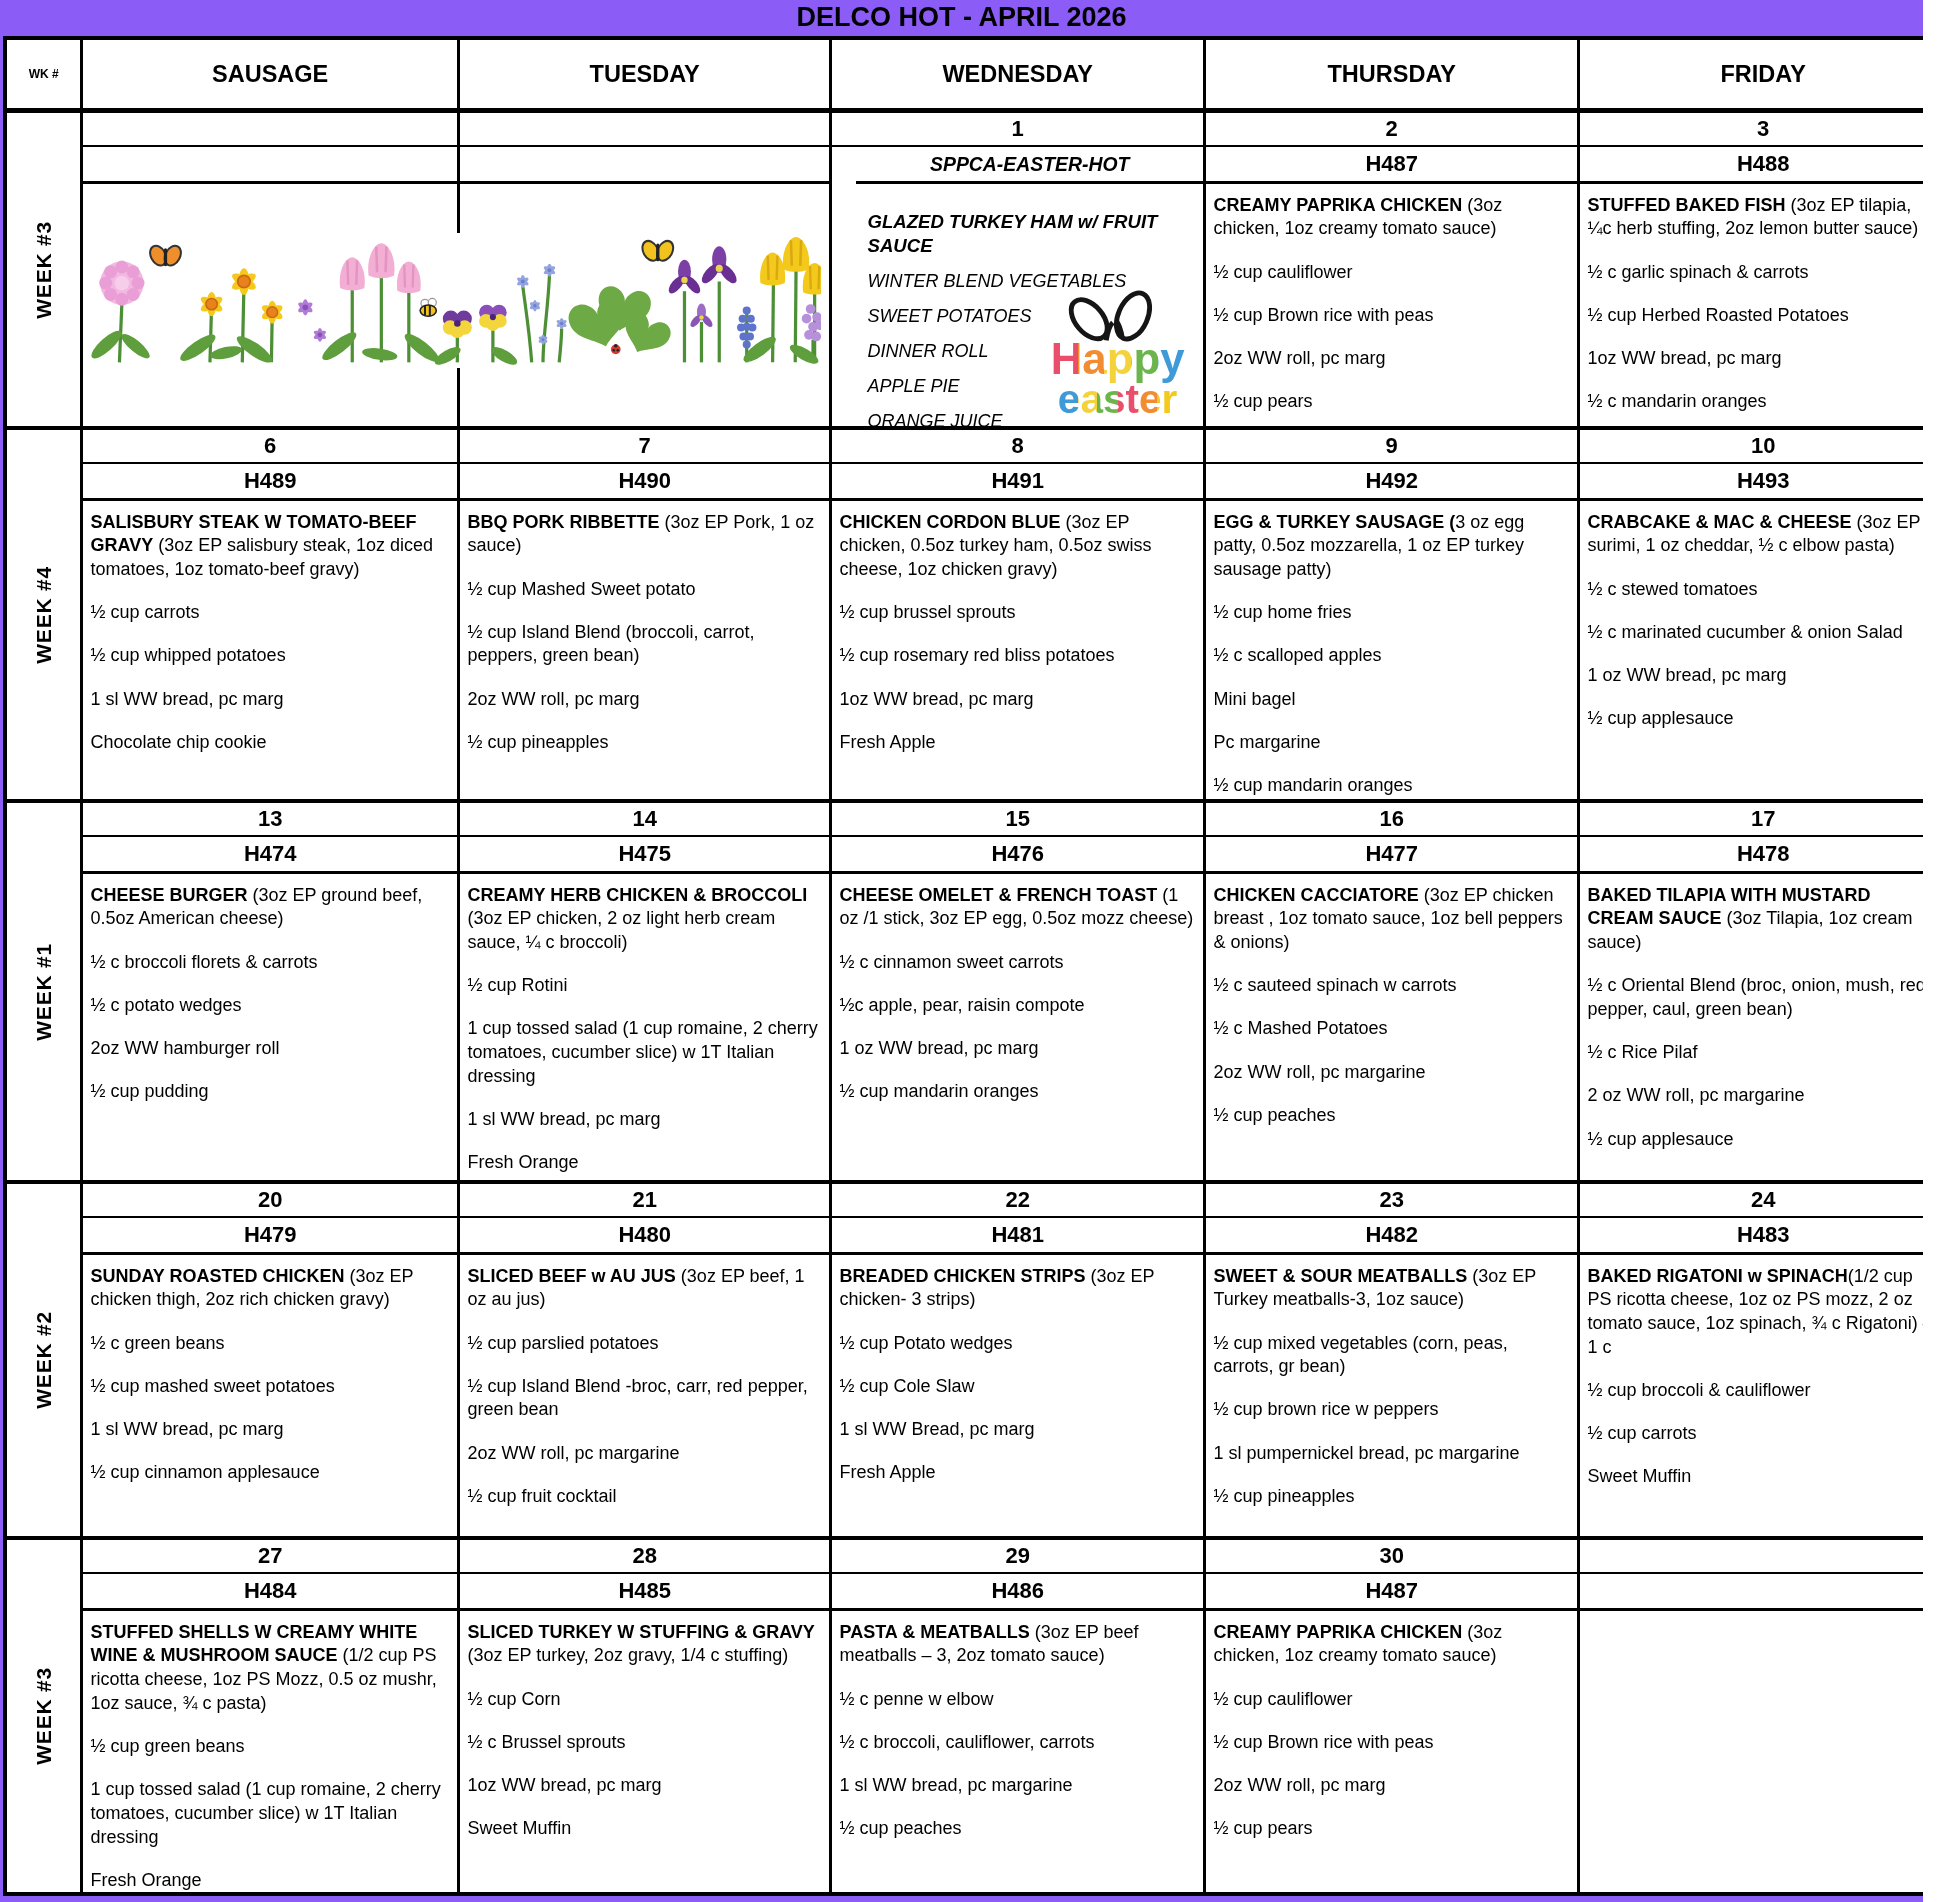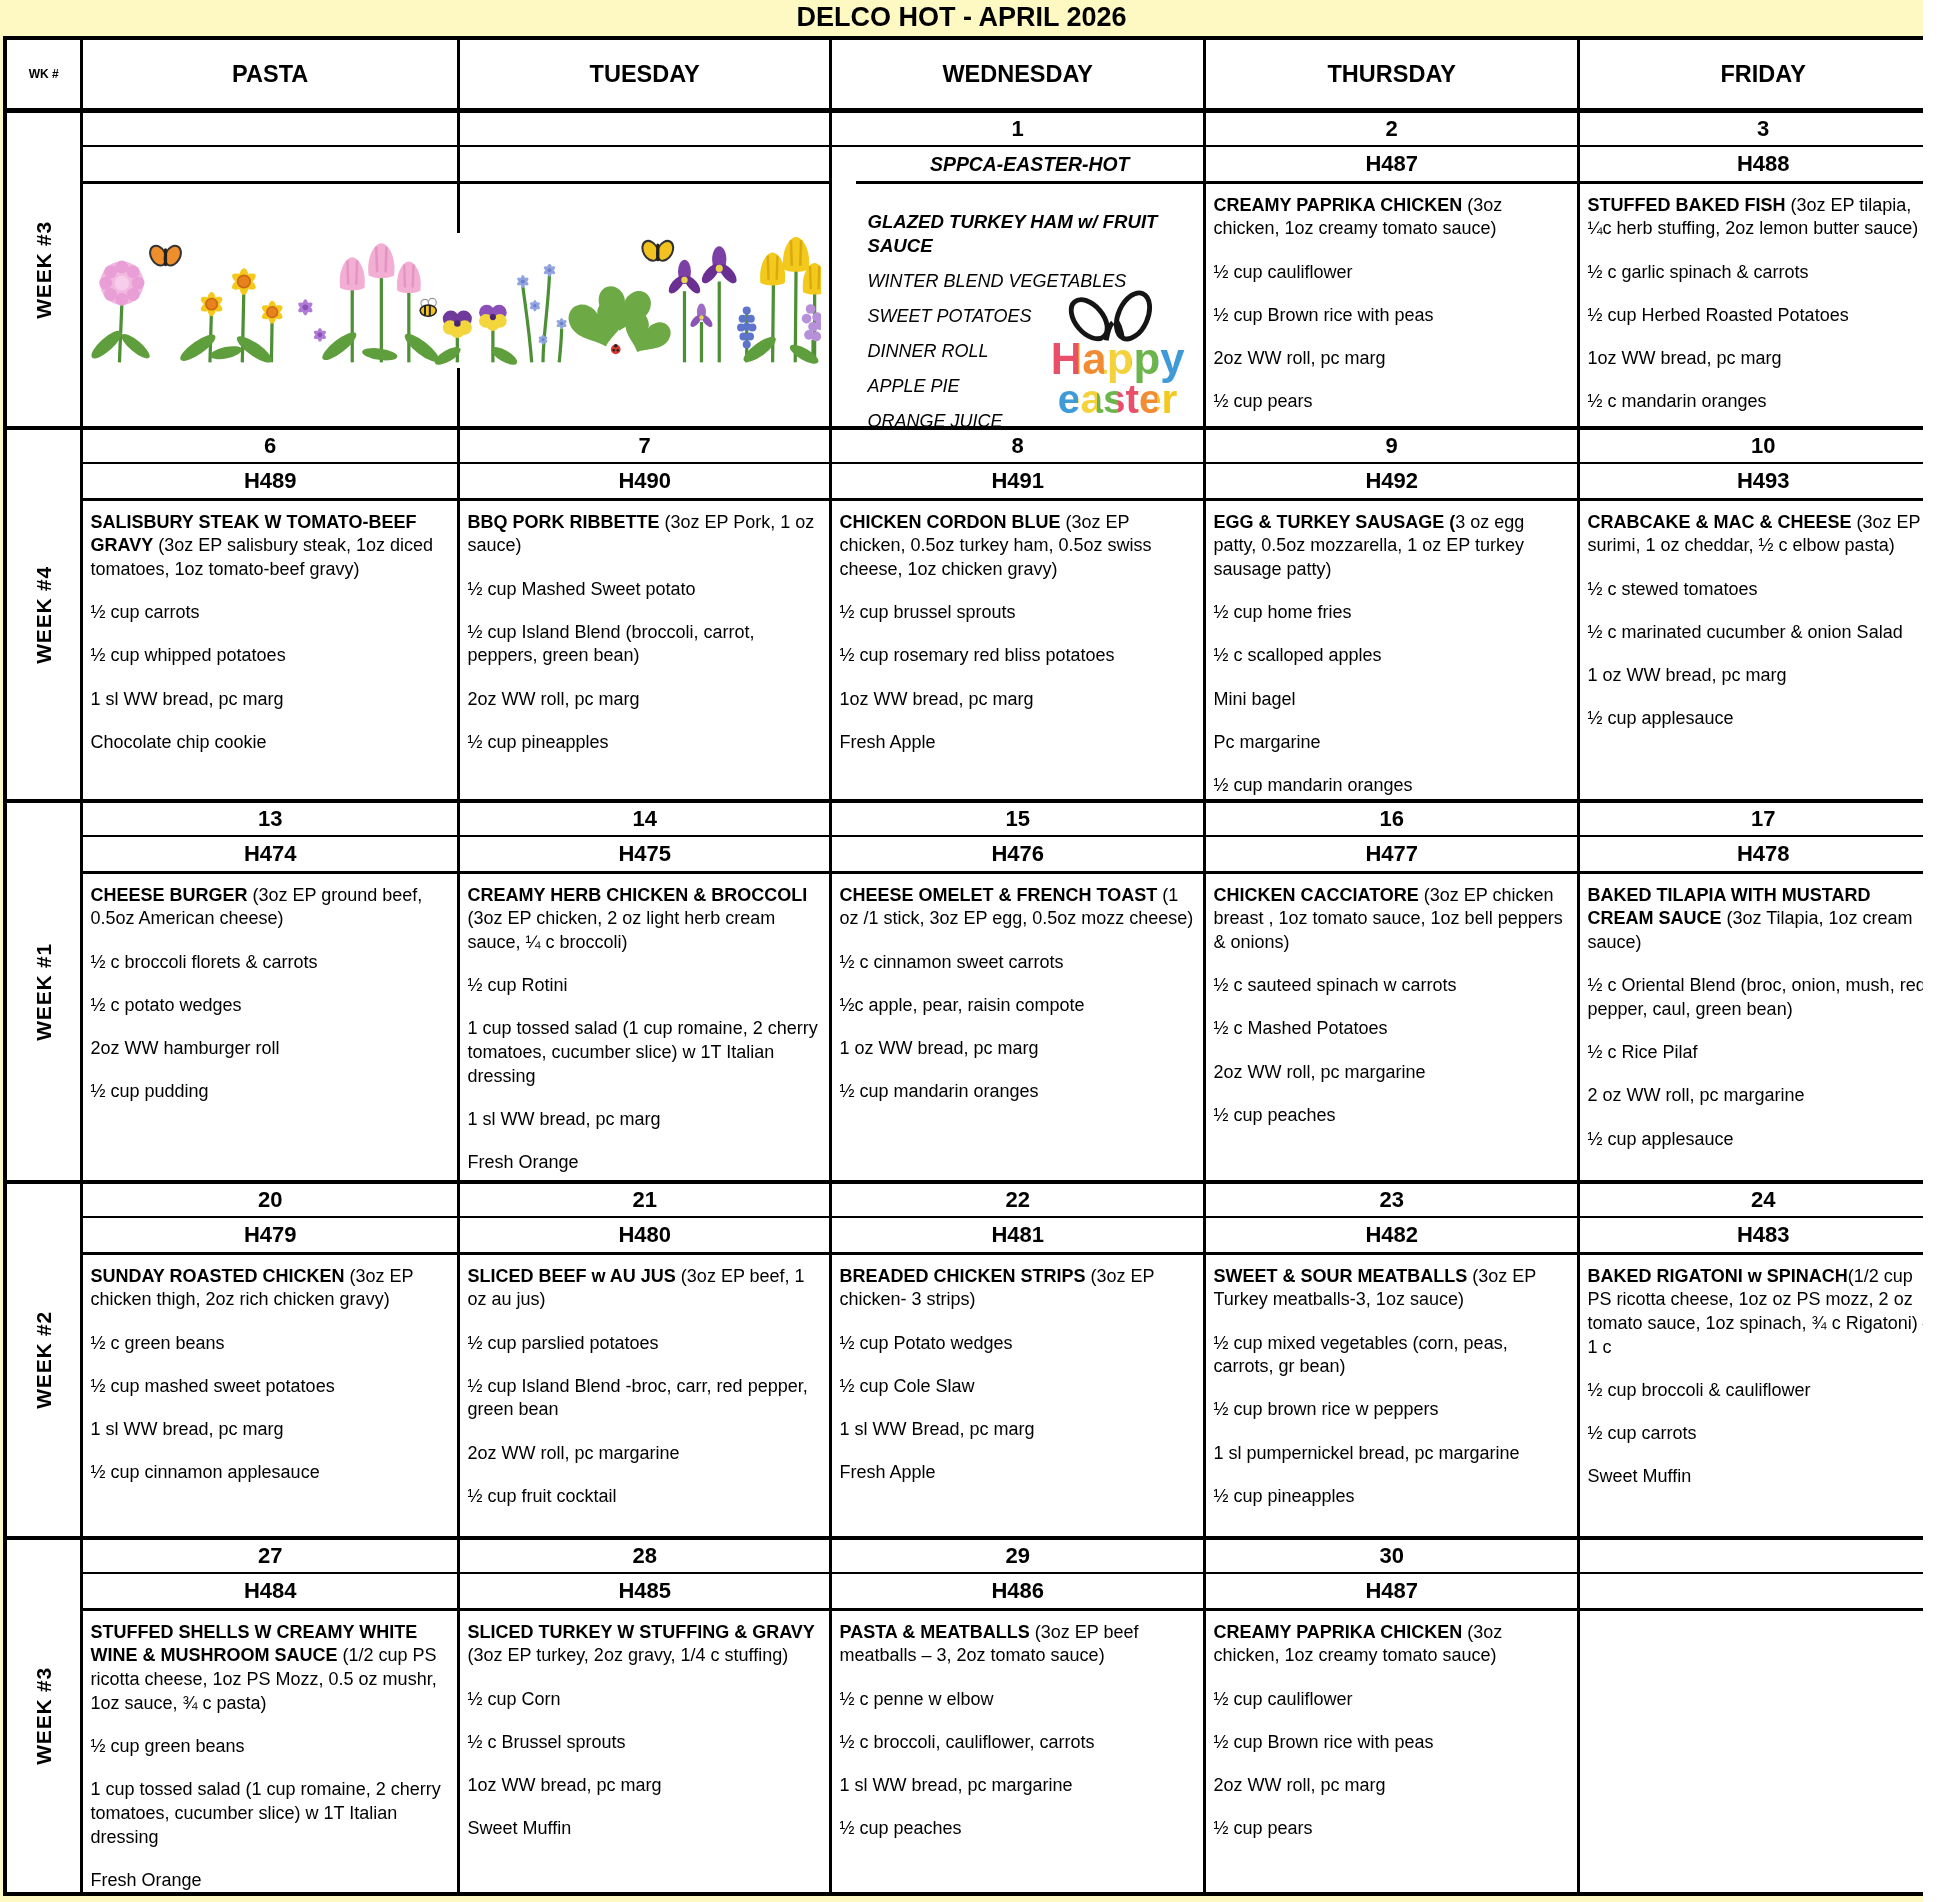--- a/index.html
+++ b/index.html
@@ -1,17 +1,17 @@
 <!DOCTYPE html>
 <html style="font-size:13px"><head>
 <meta charset="utf-8">
 <style>
   html,body{margin:0;padding:0;}
   body{width:1953px;height:1902px;background:#fff;color:#000;font-family:"Liberation Sans",sans-serif;}
-  .page{position:relative;width:1923px;height:1902px;overflow:hidden;background:#fef9c3;}
+  .page{position:relative;width:1923px;height:1902px;overflow:hidden;background:#8b5cf6;}
   .title{position:absolute;top:2.4px;left:0;width:100%;text-align:center;font-size:27px;font-weight:bold;}
   .tbl{position:absolute;left:3.2px;top:36px;width:1947px;height:1860px;border:4.9px solid #000;box-sizing:border-box;
        display:grid;grid-template-columns:76px 377px 372px 374px 374px auto;
        grid-template-rows:73px 317px 373px 381px 356px auto;background:#fff;}
   .c{border-right:3.2px solid #000;border-bottom:4.9px solid #000;box-sizing:border-box;min-width:0;min-height:0;position:relative;background:#fff;}
   .col-last{border-right:none;}
   .row-last{border-bottom:none;}
   .th{display:flex;align-items:center;justify-content:center;font-weight:bold;font-size:23.5px;border-bottom:5.7px solid #000;}
   .th-wk{font-size:12px;}
   .wk{display:flex;align-items:center;justify-content:center;font-weight:bold;font-size:21px;}
@@ -31,21 +31,21 @@
 </style>
 </head>
 <body>
 
 <div class="page">
   <div class="title">DELCO HOT - APRIL 2026</div>
 
   <div class="tbl">
 
     <div class="c th th-wk">WK #</div>
-    <div class="c th">PASTA</div>
+    <div class="c th">SAUSAGE</div>
     <div class="c th">TUESDAY</div>
     <div class="c th">WEDNESDAY</div>
     <div class="c th">THURSDAY</div>
     <div class="c th col-last">FRIDAY</div>
 
     <div class="c wk">
         <span>WEEK #3</span>
       </div>
     <div class="c day">
       <div class="date"></div>

